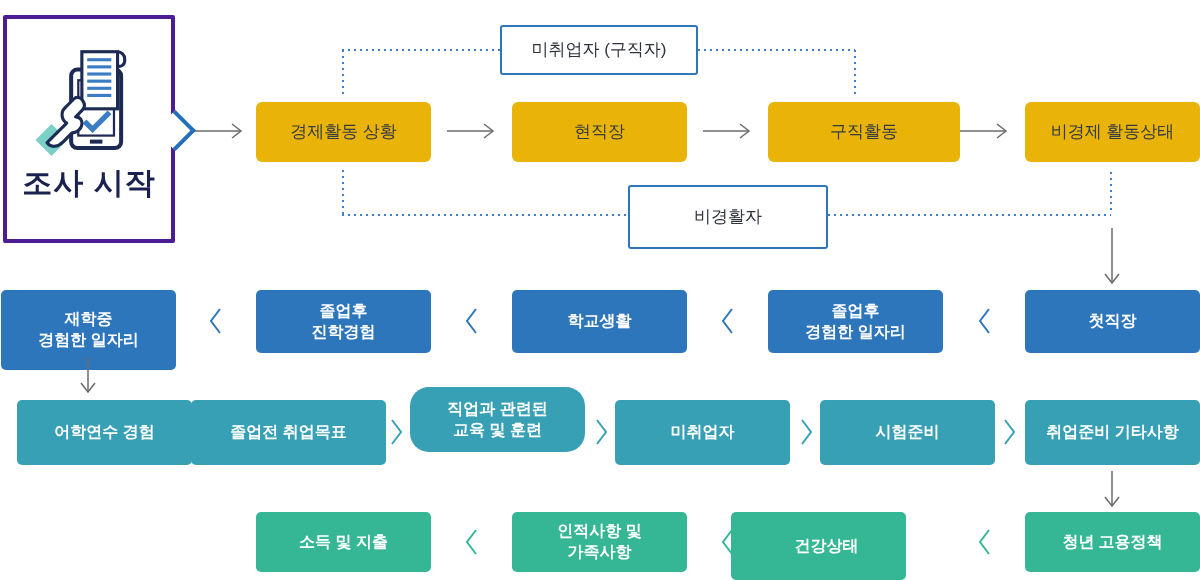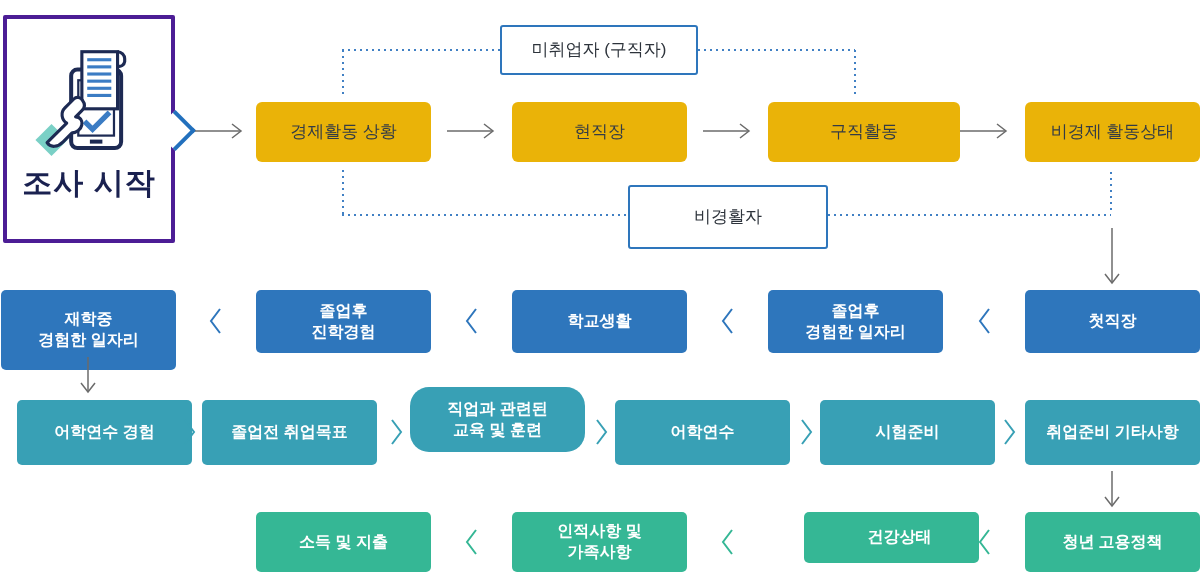--- a/index.html
+++ b/index.html
@@ -147,24 +147,24 @@
   </span>
 
   <span class="abs" style="left:79px;top:357px;">
     <svg width="18" height="38">
         <line x1="9" y1="0" x2="9" y2="34" stroke="#6b6b6b" stroke-width="1.5"></line>
         <polyline points="2,26 9,35 16,26" fill="none" stroke="#6b6b6b" stroke-width="1.5"></polyline>
       </svg>
   </span>
 
   <div class="node teal-node" style="left:0px;top:400px;width:175px;height:65px;margin-left:17px;">어학연수 경험</div>
-  <div class="node teal-node" style="left:202px;top:400px;width:175px;height:65px;">졸업전 취업목표</div>
+  <div class="node teal-node" style="left:191px;top:400px;width:195px;height:65px;">졸업전 취업목표</div>
   <div class="node teal-node" style="left:410px;top:387px;width:175px;height:65px;border-radius:19px;">직업과 관련된
 교육 및 훈련</div>
-  <div class="node teal-node" style="left:615px;top:400px;width:175px;height:65px;">어학연수</div>
+  <div class="node teal-node" style="left:615px;top:400px;width:175px;height:65px;">미취업자</div>
   <div class="node teal-node" style="left:820px;top:400px;width:175px;height:65px;">시험준비</div>
   <div class="node teal-node" style="left:1025px;top:400px;width:175px;height:65px;">취업준비 기타사항</div>
 
   <span class="abs" style="left:183px;top:418px;">
     <svg width="14" height="28">
         <polyline points="2,2 11,14 2,26" fill="none" stroke="#38a0b5" stroke-width="2"></polyline>
       </svg>
   </span>
   <span class="abs" style="left:390px;top:418px;">
     <svg width="14" height="28">
@@ -190,21 +190,21 @@
   <span class="abs" style="left:1103px;top:471px;">
     <svg width="18" height="38">
         <line x1="9" y1="0" x2="9" y2="34" stroke="#6b6b6b" stroke-width="1.5"></line>
         <polyline points="2,26 9,35 16,26" fill="none" stroke="#6b6b6b" stroke-width="1.5"></polyline>
       </svg>
   </span>
 
   <div class="node green-node" style="left:256px;top:512px;width:175px;height:60px;">소득 및 지출</div>
   <div class="node green-node" style="left:512px;top:512px;width:175px;height:60px;">인적사항 및
 가족사항</div>
-  <div class="node green-node" style="left:804px;top:512px;width:175px;height:51px;padding-left:16px;">건강상태</div>
+  <div class="node green-node" style="left:731px;top:512px;width:175px;height:68px;padding-left:16px;">건강상태</div>
   <div class="node green-node" style="left:1025px;top:512px;width:175px;height:60px;font-family:Liberation Serif, serif;">청년 고용정책</div>
 
   <span class="abs" style="left:464px;top:528px;">
     <svg width="14" height="28">
         <polyline points="12,2 3,14 12,26" fill="none" stroke="#35b795" stroke-width="2"></polyline>
       </svg>
   </span>
   <span class="abs" style="left:720px;top:528px;">
     <svg width="14" height="28">
         <polyline points="12,2 3,14 12,26" fill="none" stroke="#35b795" stroke-width="2"></polyline>

